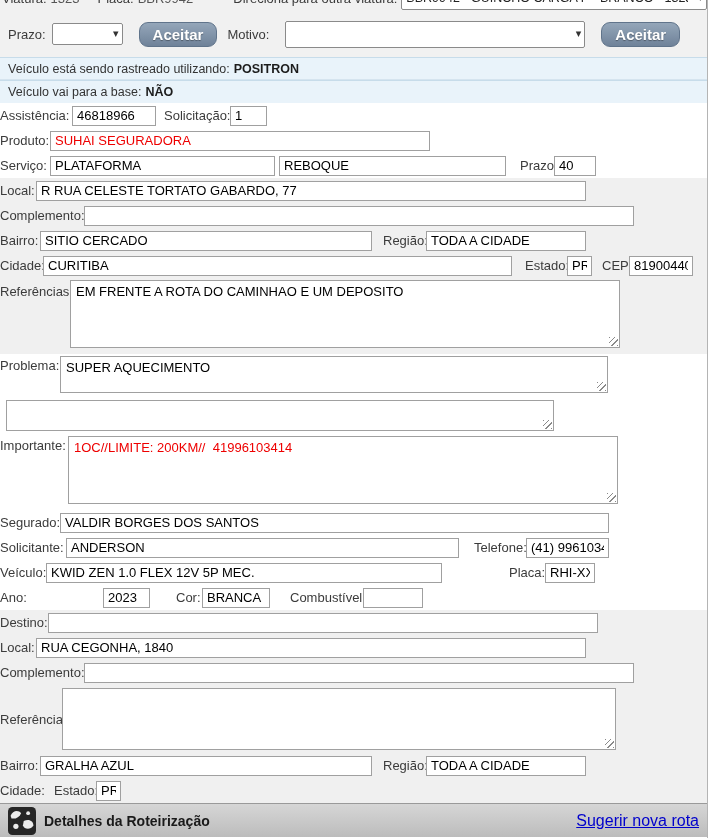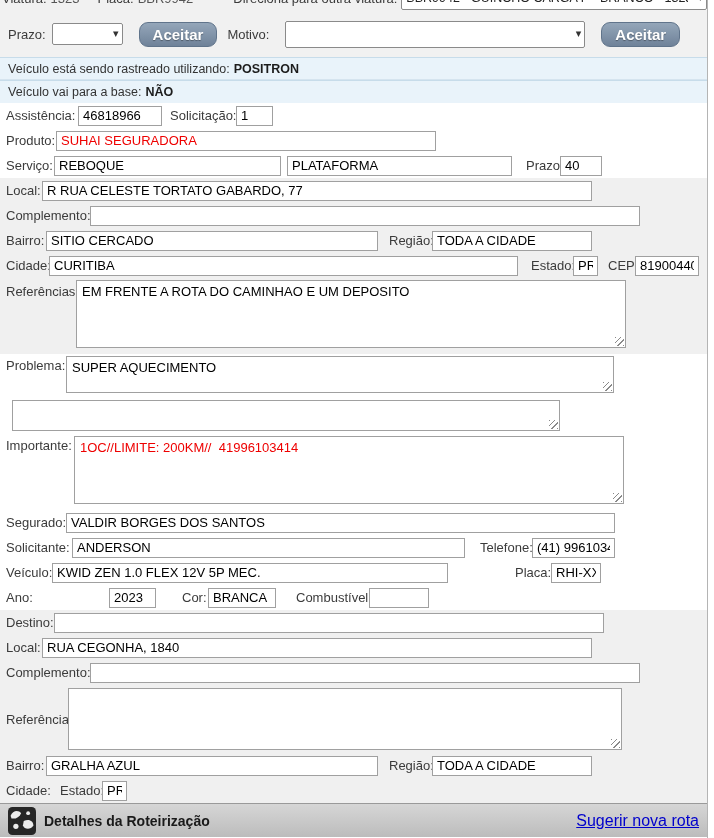--- a/index.html
+++ b/index.html
@@ -19,21 +19,21 @@
   .btn{background:linear-gradient(#94a6b9,#6f8299);border:1px solid #60748b;border-radius:9px;color:#fff;font-weight:bold;font-size:15px;font-family:"Liberation Sans",sans-serif;padding:3px 13px;text-shadow:0 1px 1px rgba(0,0,0,.35);cursor:pointer;}
 
   
   .statusbar{background:#e9f3fa;border-top:1px solid #c7dcea;height:23px;display:flex;align-items:center;padding-left:8px;font-size:12.5px;color:#333;box-sizing:border-box;}
   .statusbar.last{border-bottom:1px solid #d5e4ef;}
   .statusbar b{margin-left:4px;color:#1d1d1d;}
 
   
   .sec-white{background:#fff;}
   .sec-gray{background:#f0f0f0;}
-  .row{display:flex;align-items:center;height:25px;padding-left:6px;box-sizing:border-box;white-space:nowrap;}
+  .row{display:flex;align-items:center;height:25px;padding-left:0;box-sizing:border-box;white-space:nowrap;}
   .row.top{align-items:flex-start;height:auto;}
   .lbl{color:#3b3b3b;flex:0 0 auto;}
   .inp{border:1px solid #a0a0a0;background:#fff;height:20px;box-sizing:border-box;font-family:"Liberation Sans",sans-serif;font-size:13px;padding:1px 4px;color:#000;}
   .inp.red, .ta.red{color:#ee0000;}
   .ta-wrap{position:relative;display:inline-block;}
   .ta{border:1px solid #a0a0a0;background:#fff;box-sizing:border-box;font-family:"Liberation Sans",sans-serif;font-size:13px;padding:3px 5px;color:#000;resize:none;display:block;}
   .rh{position:absolute;right:2px;bottom:2px;width:9px;height:9px;background:repeating-linear-gradient(-45deg,#8a8a8a 0 1px,transparent 1px 4px);cursor:nwse-resize;}
 
   
   .footer{height:34px;background:linear-gradient(#d6d6d6,#bcbcbc);border-top:1px solid #9a9a9a;display:flex;align-items:center;padding:0 8px;box-sizing:border-box;}
@@ -94,22 +94,22 @@
       <input class="inp" style="width: 84px; margin-left: 4px;" value="46818966">
       <span class="lbl" style="margin-left:8px;width:62px;">Solicitação:</span>
       <input class="inp" style="width: 37px; margin-left: 4px;" value="1">
     </div>
     <div class="row">
       <span class="lbl" style="width:48px;">Produto:</span>
       <input class="inp red" style="width: 380px; margin-left: 2px;" value="SUHAI SEGURADORA">
     </div>
     <div class="row">
       <span class="lbl" style="width:44px;">Serviço:</span>
+      <input class="inp" style="width: 225px; margin-left: 6px;" value="PLATAFORMA">
       <input class="inp" style="width: 227px; margin-left: 4px;" value="REBOQUE">
-      <input class="inp" style="width: 225px; margin-left: 6px;" value="PLATAFORMA">
       <span class="lbl" style="margin-left:14px;width:34px;">Prazo:</span>
       <input class="inp" style="width: 42px;" value="40">
     </div>
   </div>
 
   <div class="sec-gray">
     <div class="row">
       <span class="lbl" style="width:34px;">Local:</span>
       <input class="inp" style="width: 550px; margin-left: 2px;" value="R RUA CELESTE TORTATO GABARDO, 77">
     </div>

